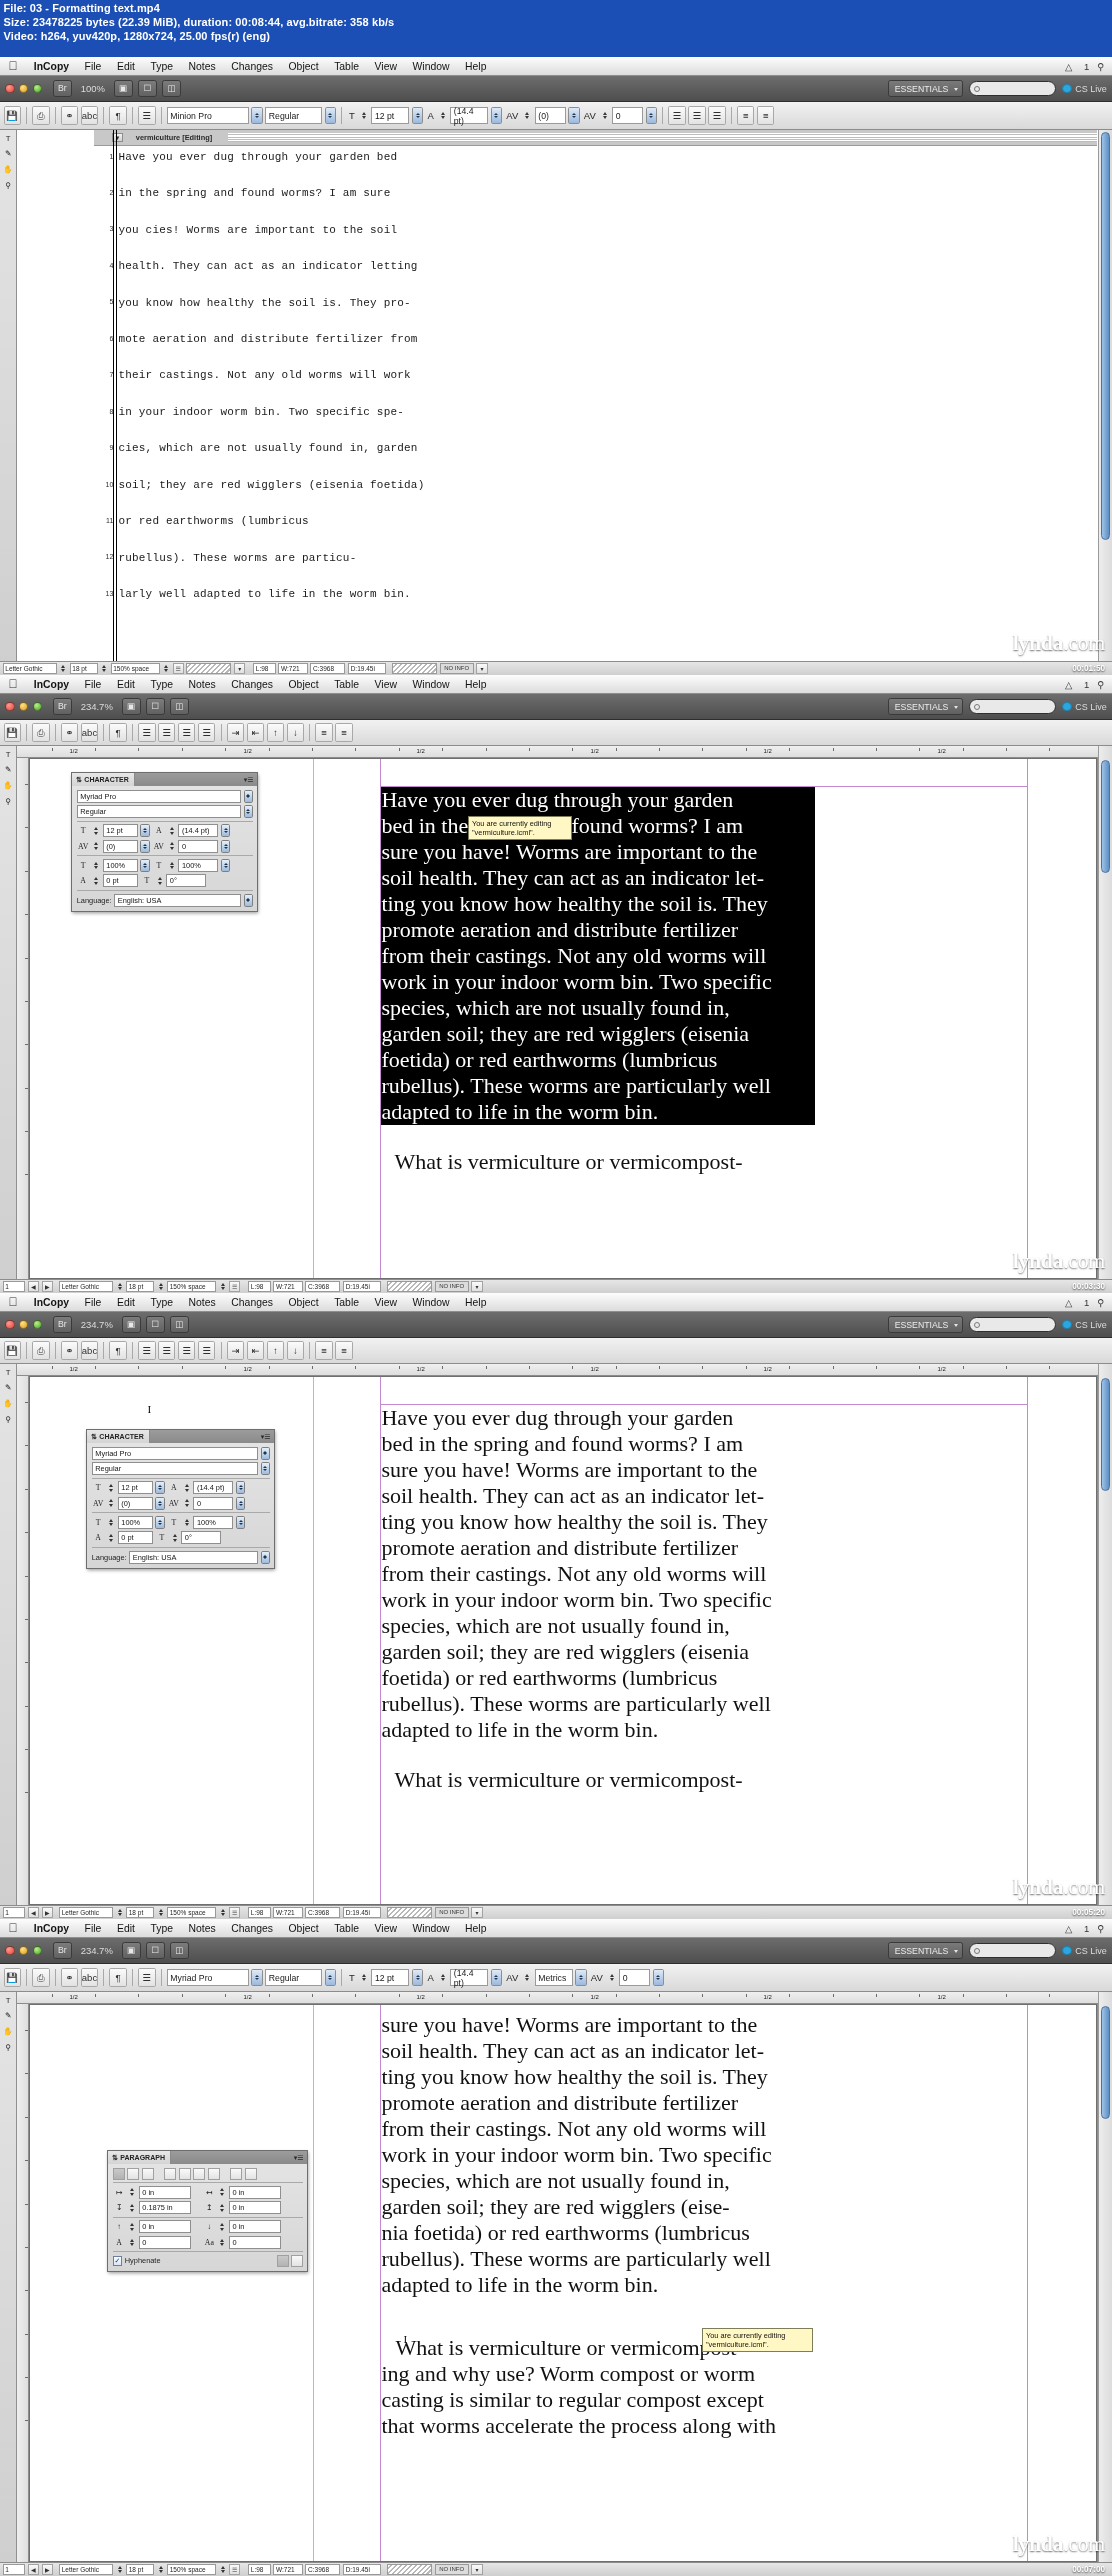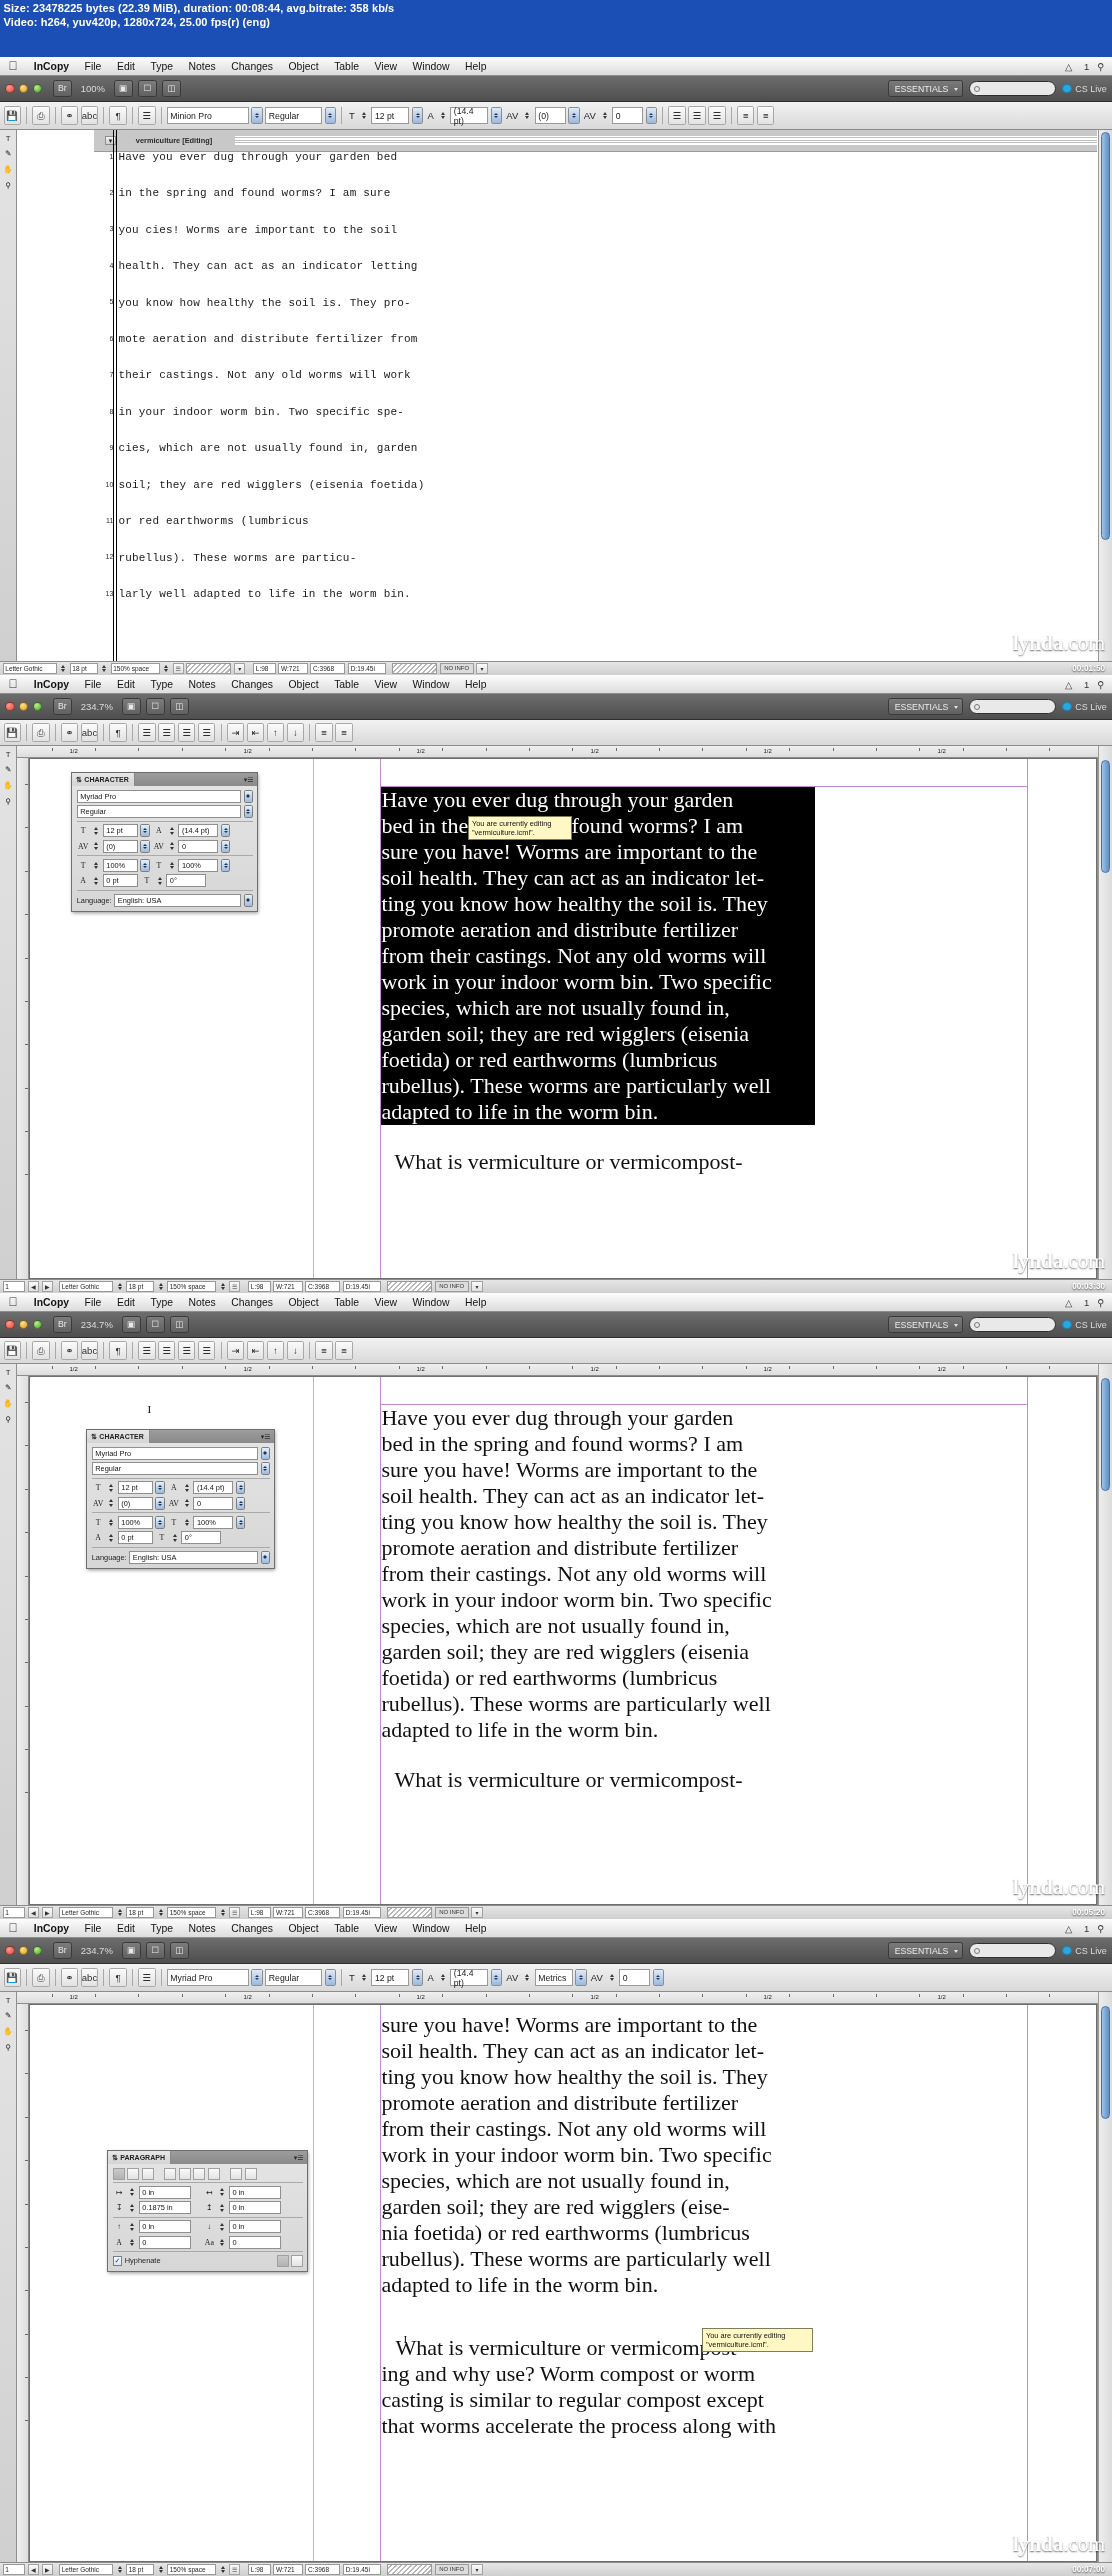--- a/index.html
+++ b/index.html
@@ -124,22 +124,22 @@
   .galley-wrap{ position:absolute; left:17.4px; right:0; background:#fff; }
   .galley{ position:absolute; inset:0; background:#fff; overflow:hidden; }
   .galley-depth{ position:absolute; left:0; top:0; width:76px; height:100%;
                  border-right:0.9px solid #000; background:#fff; }
   .stylecol{ position:absolute; left:3.5px; top:24px; font-size:7.4px; color:#2a2a2a; }
   .depth-num{ position:absolute; right:22.6px; font-size:6.5px; color:#111; }
   .depth-tick{ position:absolute; right:3.5px; width:15.6px; border-top:0.9px solid #000; }
   .depth-tick.short{ width:4.3px; }
   .depth-vline{ position:absolute; right:3.5px; top:0; bottom:0; border-left:0.9px solid #000; }
   .galley-body{ position:absolute; left:77px; right:14.7px; top:0; bottom:0; }
-  .story-head{ height:22px; background:#c8c8c8; display:flex; align-items:center;
-               font-size:7.4px; font-weight:bold; color:#2b2b2b; padding-left:11px; gap:20px;
+  .story-head{ height:16px; background:#c8c8c8; display:flex; align-items:center;
+               font-size:7.4px; font-weight:bold; color:#2b2b2b; padding-left:18px; gap:13px;
                border-bottom:0.9px solid #9a9a9a; }
   .story-head .tri{ width:10.4px;height:8.7px;background:linear-gradient(#f3f3f3,#cfcfcf);
                     border:0.9px solid #8d8d8d; display:flex;align-items:center;justify-content:center;
                     font-size:6px; }
   .story-head .stripes{ flex:1; height:8.7px; margin-left:2.6px;
     background:repeating-linear-gradient(180deg,#fff 0 0.9px,#bdbdbd 0.9px 1.7px); }
   .lineno{ position:absolute; left:0; width:19px; text-align:right; font-size:7px; color:#2c2c2c; }
   .gl-line{ position:absolute; left:24px; font-family:"Liberation Mono", monospace;
             font-size:11px; color:#1a1a1a; white-space:pre; letter-spacing:0.2px; }
   .gl-sep{ position:absolute; left:19px; top:0; bottom:0; border-left:0.9px solid #000; }
@@ -228,20 +228,21 @@
   .lynda .dot{ font-weight:normal; }
   .timecode{ position:absolute; right:7px; font-size:8.2px; color:#fff; font-weight:bold;
              text-shadow:0 0.9px 1.7px rgba(0,0,0,.6); }
 
   .cursor-i{ position:absolute; font-family:"Liberation Serif",serif; font-size:11.3px; color:#111; }
 </style>
 </head>
 <body>
 
 <div class="vid-header">
+  <div>File: 03 - Formatting text.mp4</div>
   <div>Size: 23478225 bytes (22.39 MiB), duration: 00:08:44, avg.bitrate: 358 kb/s</div>
   <div>Video: h264, yuv420p, 1280x724, 25.00 fps(r) (eng)</div>
 </div>
 
 <div class="pane p1">
 
   <div class="menubar">
     <div class="apple"></div>
     <div class="mi app">InCopy</div>
     <div class="mi">File</div>

